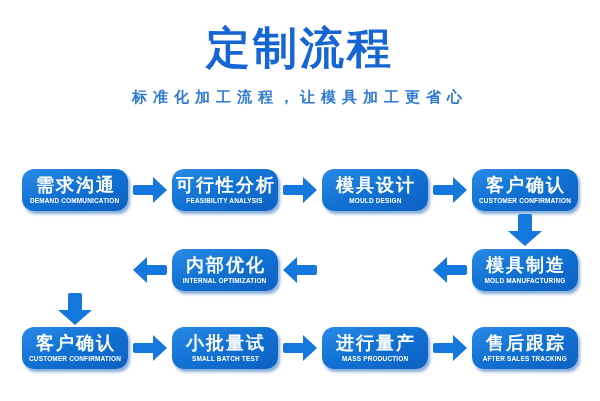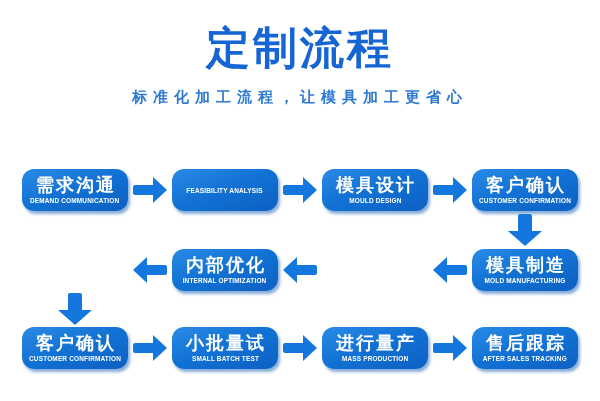--- a/index.html
+++ b/index.html
@@ -128,20 +128,21 @@
       </div>
     </div>
     <div class="cell" style="grid-area:1/2">
       <div class="harrow right">
           <div class="stem"></div>
           <div class="head"></div>
         </div>
     </div>
     <div class="cell" style="grid-area:1/3">
       <div class="step-box">
+        <div class="zh">可行性分析</div>
         <div class="en">FEASIBILITY ANALYSIS</div>
       </div>
     </div>
     <div class="cell" style="grid-area:1/4">
       <div class="harrow right">
           <div class="stem"></div>
           <div class="head"></div>
         </div>
     </div>
     <div class="cell" style="grid-area:1/5">

